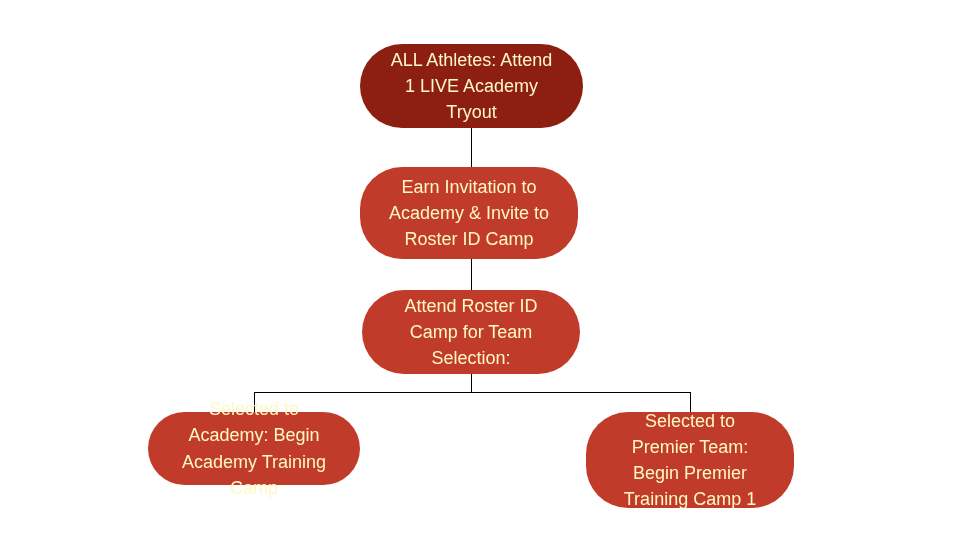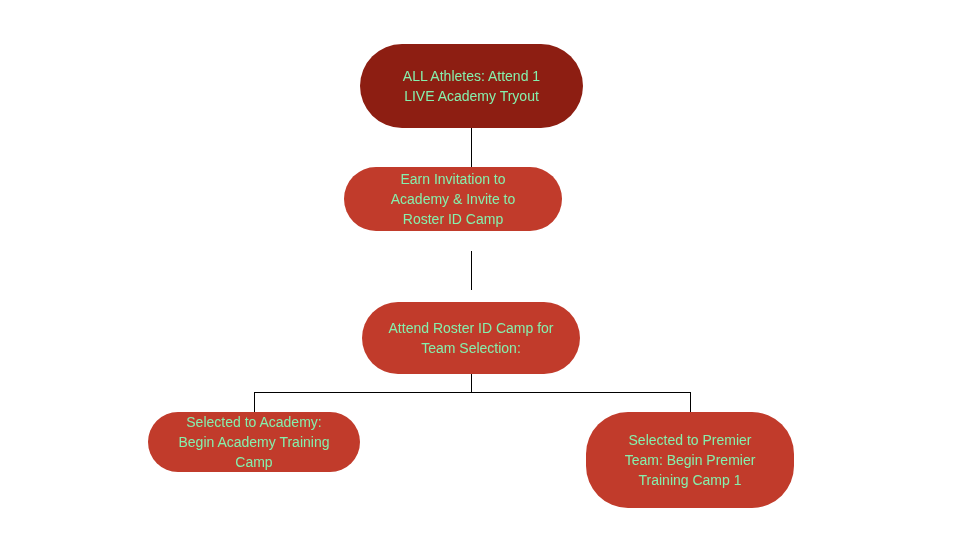--- a/index.html
+++ b/index.html
@@ -20,34 +20,34 @@
     position: absolute;
     left: 0;
     top: 0;
     width: 960px;
     height: 540px;
     pointer-events: none;
   }
   .node {
     position: absolute;
     border-radius: 42px;
-    color: #86efac;
+    color: #fef9c3;
     display: flex;
     align-items: center;
     justify-content: center;
     text-align: center;
-    font-size: 14px;
+    font-size: 18px;
     line-height: 1.45;
     padding: 8px 26px;
   }
   
   .node-1 { left: 360px; top:  44px; width: 223px; height: 84px; }
-  .node-2 { left: 344px; top: 167px; width: 218px; height: 64px; }
-  .node-3 { left: 362px; top: 302px; width: 218px; height: 72px; }
-  .node-4 { left: 148px; top: 412px; width: 212px; height: 60px; }
+  .node-2 { left: 360px; top: 167px; width: 218px; height: 92px; }
+  .node-3 { left: 362px; top: 290px; width: 218px; height: 84px; }
+  .node-4 { left: 148px; top: 412px; width: 212px; height: 73px; }
   .node-5 { left: 586px; top: 412px; width: 208px; height: 96px; }
 </style>
 </head>
 <body>
 
 <div class="canvas">
 
   <svg class="edges" width="960" height="540" viewBox="0 0 960 540" xmlns="http://www.w3.org/2000/svg">
     <line x1="471.5" y1="128" x2="471.5" y2="167" stroke="#000000" stroke-width="1"></line>
     <line x1="471.5" y1="251" x2="471.5" y2="290" stroke="#000000" stroke-width="1"></line>

